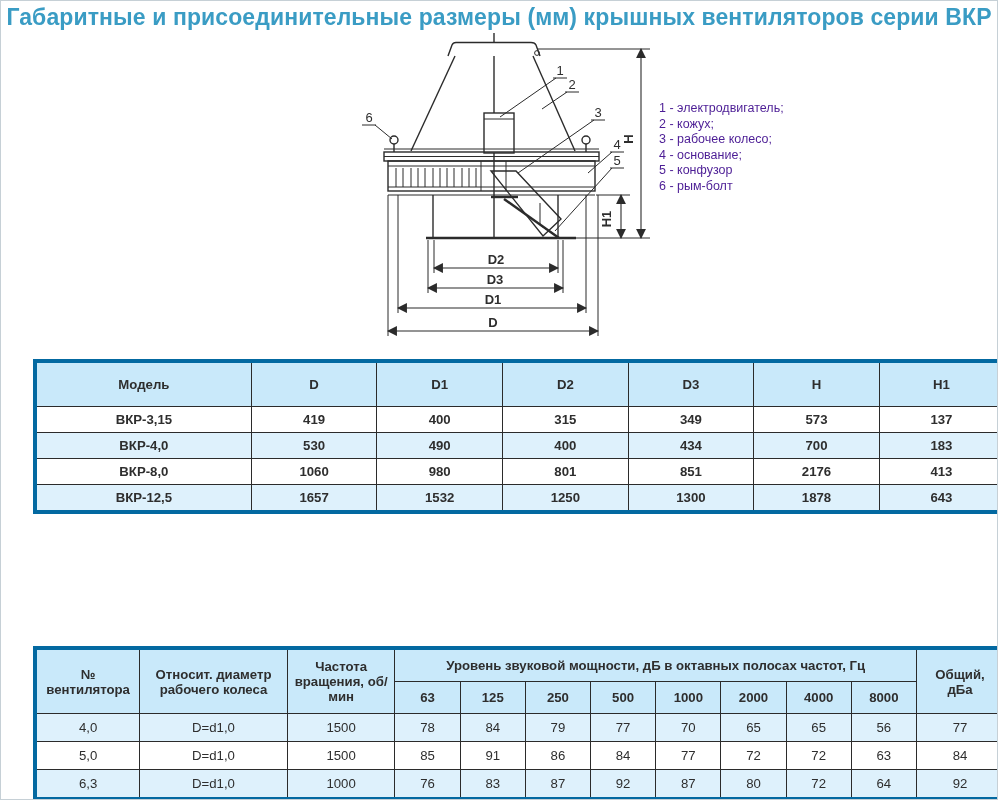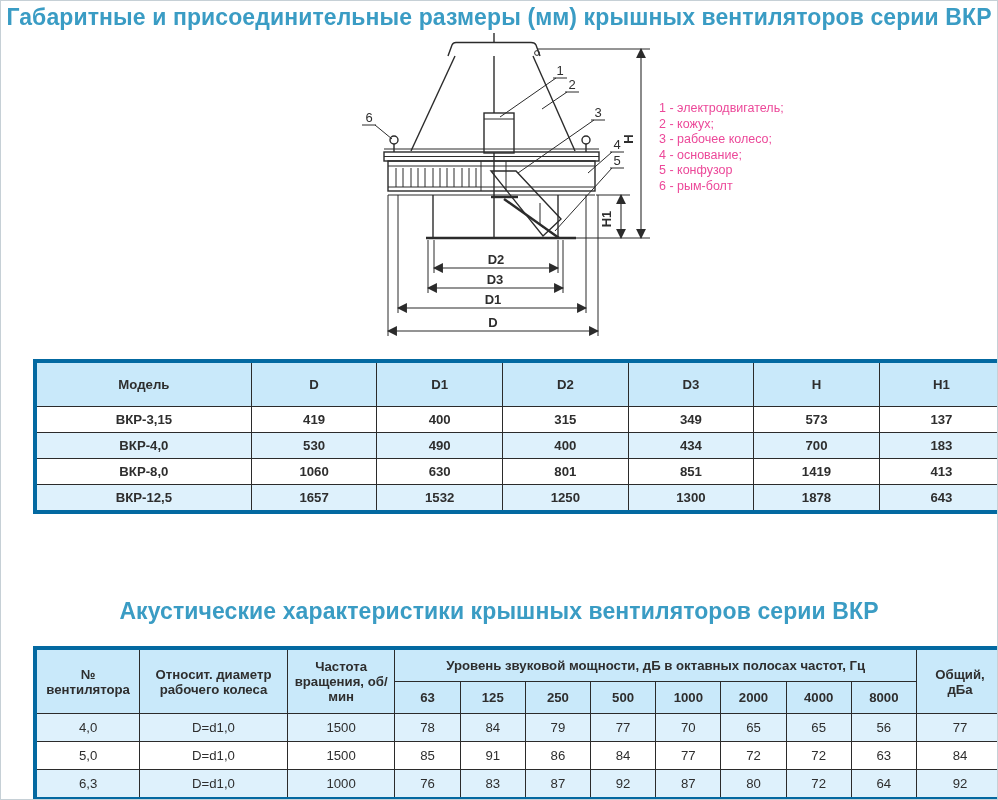--- a/index.html
+++ b/index.html
@@ -13,21 +13,21 @@
     font-size:23px;font-weight:bold;color:#3a9cc4;letter-spacing:0.1px;
   }
   .title-1{top:3px;}
   .title-2{top:597px;}
 
   
   .diagram{position:absolute;left:347px;top:26px;}
   .diagram svg{display:block;}
   .legend{
     position:absolute;left:658px;top:100px;
-    font-size:12.5px;line-height:15.6px;color:#ec4899;
+    font-size:12.5px;line-height:15.6px;color:#4c1d95;
   }
 
   
   table{border-collapse:collapse;table-layout:fixed;}
   th,td{
     border:1px solid #2b2b2b;text-align:center;vertical-align:middle;
     font-size:13.2px;color:#2e2e2e;padding:0 4px;overflow:hidden;
   }
   th{background:#c9e9fa;font-weight:bold;}
   .tbl{position:absolute;left:32px;width:974px;border:4px solid #0369a1;}
@@ -216,39 +216,38 @@
           <td>530</td>
           <td>490</td>
           <td>400</td>
           <td>434</td>
           <td>700</td>
           <td>183</td>
         </tr>
         <tr>
           <td>ВКР-8,0</td>
           <td>1060</td>
-          <td>630</td>
+          <td>980</td>
           <td>801</td>
           <td>851</td>
-          <td>1419</td>
+          <td>2176</td>
           <td>413</td>
         </tr>
         <tr>
           <td>ВКР-12,5</td>
           <td>1657</td>
           <td>1532</td>
           <td>1250</td>
           <td>1300</td>
           <td>1878</td>
           <td>643</td>
         </tr>
       </tbody>
   </table>
 
-  <div class="title title-2">Акустические характеристики крышных вентиляторов серии ВКР</div>
 
   <table class="tbl tbl-ac">
     <colgroup>
       <col style="width:10.8%">
         <col style="width:15.2%">
         <col style="width:11.1%">
       <col style="width:6.72%">
         <col style="width:6.72%">
         <col style="width:6.72%">
         <col style="width:6.72%">

